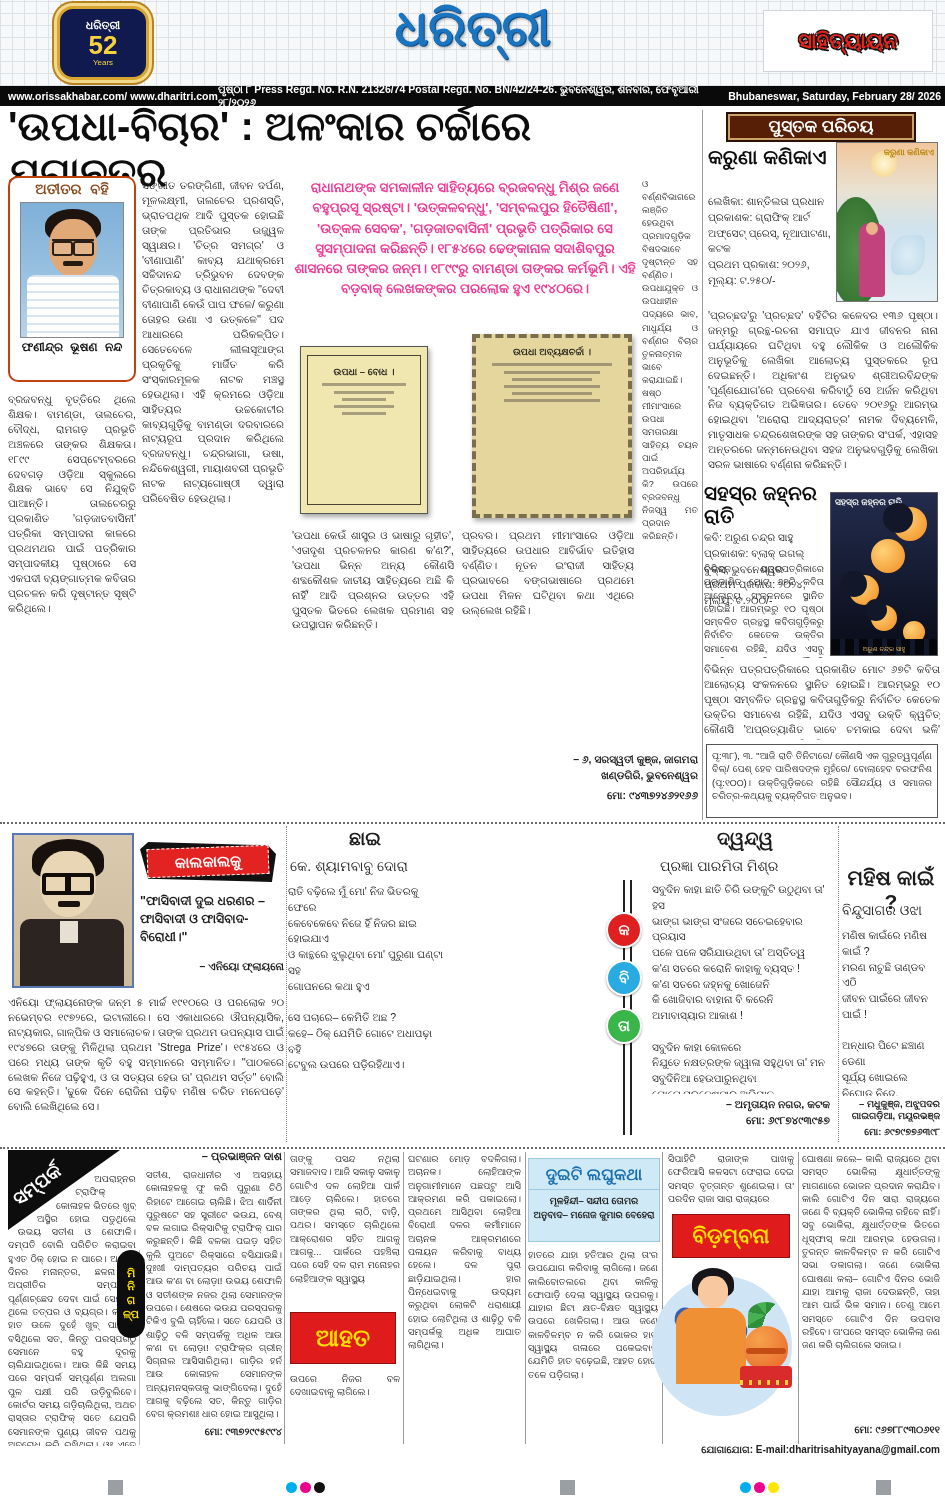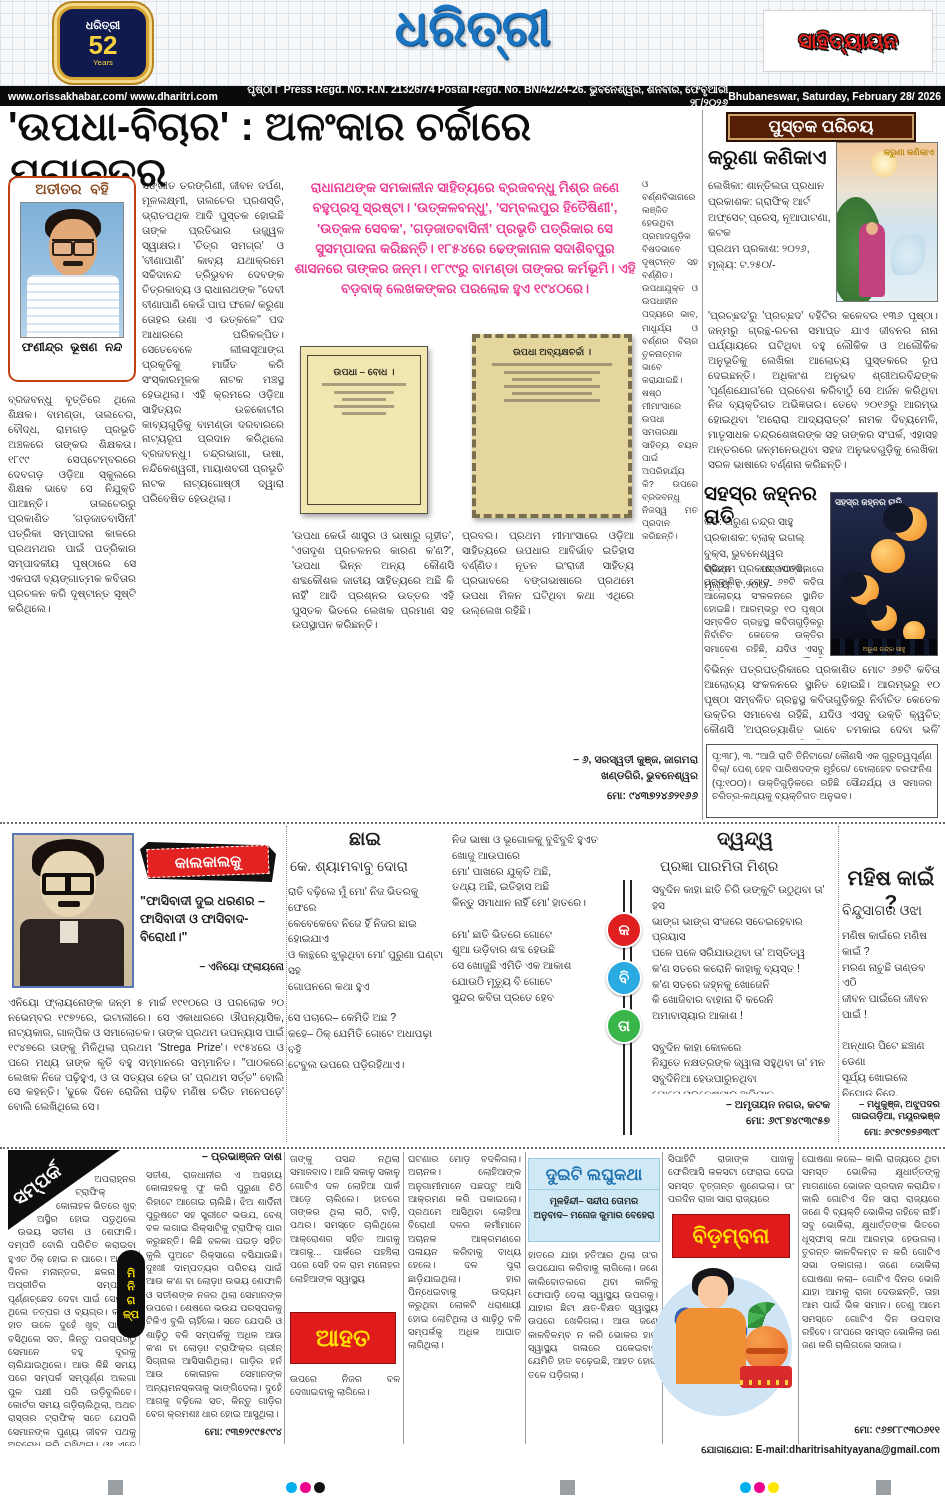--- a/index.html
+++ b/index.html
@@ -29,21 +29,21 @@
      text-shadow:1px 1px 0 #0d4e86,2px 2px 3px rgba(0,0,0,.35);line-height:1.05;}
   .mast-logo .eng{font-size:14px;font-weight:bold;color:#1b74bf;letter-spacing:4px;}
   .suppl{right:12px;top:10px;width:170px;height:62px;background:#ffffff;border:1px solid #cfd4da;
      display:flex;align-items:center;justify-content:center;}
   .suppl span{font-size:21px;font-weight:900;color:#e8231d;
      text-shadow:-1px -1px 0 #111,1px -1px 0 #111,-1px 1px 0 #111,2px 2px 0 #111;}
 
   .infobar{left:0;top:86px;width:945px;height:20px;background:#0a0a0a;color:#fff;
      font-size:10.5px;font-weight:bold;display:flex;align-items:center;}
   .infobar .l{margin-left:8px;}
-  .infobar .c{flex:1;text-align:right;}
+  .infobar .c{flex:1;text-align:left;}
   .infobar .r{margin-right:4px;}
 
   .headline{left:8px;top:104px;width:690px;font-size:40px;font-weight:900;color:#0c0c0c;
      letter-spacing:0;}
 
   .vrule{width:1px;background:#9a9a9a;}
   .dotrule{border-top:2px dotted #6a6a6a;height:0;}
 
   
   .authorbox{left:8px;top:176px;width:128px;height:206px;border:2px solid #c2410c;border-radius:10px;
@@ -74,21 +74,21 @@
   .scan1{left:300px;top:346px;width:128px;height:168px;background:#efe6b0;}
   .scan1 .inner{border:1px solid #4a4436;height:100%;padding:10px 4px;}
   .scan2{left:472px;top:334px;width:160px;height:184px;background:#e4d69c;border:4px dashed #7a6f4d;}
   .signoff{text-align:right;font-size:10.5px;font-weight:900;line-height:1.5;}
 
   
   .bookhdr{left:726px;top:112px;width:190px;height:30px;background:#571f06;color:#fff;
      display:flex;align-items:center;justify-content:center;font-size:17px;font-weight:900;
      border:2px solid #2e1002;box-shadow:0 0 0 2px #caa36a inset;}
   .btitle{font-size:20px;font-weight:900;color:#0c0c0c;}
-  .bmeta{font-size:10.5px;line-height:1.5;}
+  .bmeta{font-size:10.5px;line-height:1.5;margin-top:16px;}
   .cover1{left:836px;top:142px;width:102px;height:160px;border:1px solid #777;overflow:hidden;position:absolute;
      background:linear-gradient(180deg,#f2c79b 0%,#e9e2d2 30%,#cfe3ef 55%,#e4f0f5 100%);}
   .cover1 .sun{position:absolute;left:34px;top:8px;width:26px;height:26px;border-radius:50%;background:radial-gradient(#fff7d8,#f3cf7e);}
   .cover1 .ttl{position:absolute;right:3px;top:4px;font-size:8.5px;font-weight:bold;color:#b8860b;text-align:right;width:60px;}
   .cover1 .bush{position:absolute;left:-8px;bottom:-6px;width:54px;height:110px;background:radial-gradient(#4f8f46,#2f6b2c);border-radius:50%;}
   .cover1 .lady{position:absolute;left:22px;bottom:4px;width:26px;height:74px;background:#c2427e;border-radius:10px 10px 4px 4px;}
   .cover1 .lface{position:absolute;left:29px;bottom:66px;width:12px;height:13px;background:#e8b488;border-radius:50%;}
   .cover1 .flower{position:absolute;right:12px;bottom:26px;width:34px;height:40px;background:radial-gradient(#dfeef6,#bcd9ea);border-radius:50% 20% 50% 20%;}
   .cover2{left:830px;top:492px;width:108px;height:164px;border:1px solid #555;overflow:hidden;position:absolute;
      background:linear-gradient(180deg,#232c4e 0%,#101527 70%,#0a0d18 100%);}
@@ -308,31 +308,20 @@
   <div class="abs poemtitle" style="left:290px;top:828px;width:150px;">ଛାଇ</div>
   <div class="abs poemauth" style="left:290px;top:858px;width:172px;">କେ. ଶ୍ୟାମବାବୁ ଦୋରା</div>
   <div class="abs verse prelines" style="left:288px;top:884px;width:160px;height:256px;overflow:hidden;">ରାତି ବଢ଼ିଲେ ମୁଁ ମୋ' ନିଜ ଭିତରକୁ ଫେରେ
 କେବେକେବେ ନିଜେ ହିଁ ନିଜର ଛାଇ ହୋଇଯାଏ
 ଓ କାନ୍ଥରେ ଝୁଲୁଥିବା ମୋ' ପୁରୁଣା ଘଣ୍ଟା ସହ
 ଗୋପନରେ କଥା ହୁଏ
 
 ସେ ପଚାରେ– କେମିତି ଅଛ ?
 କହେ– ଠିକ୍ ଯେମିତି ଗୋଟେ ଅଧାପଢ଼ା ବହି
 ଟେବୁଲ ଉପରେ ପଡ଼ିରହିଥାଏ।</div>
-  <div class="abs verse prelines" style="left:452px;top:832px;width:150px;height:308px;overflow:hidden;">ନିଜ ଭାଷା ଓ ଭୂଗୋଳକୁ ବୁଝିବୁଝି ହୁଏତ
-ଖୋଜୁ ଆଉପାରେ
-ମୋ' ପାଖରେ ଯୁକ୍ତି ଅଛି,
-ତଥ୍ୟ ଅଛି, ଇତିହାସ ଅଛି
-କିନ୍ତୁ ସମାଧାନ ନାହିଁ ମୋ' ହାତରେ।
-
-ମୋ' ଛାତି ଭିତରେ ଗୋଟେ
-ଶୁଆ ଉଡ଼ିବାର ଶବ୍ଦ ହେଉଛି
-ସେ ଖୋଜୁଛି ଏମିତି ଏକ ଆକାଶ
-ଯୋଉଠି ମୃତ୍ୟୁ ବି ଗୋଟେ
-ସୁନ୍ଦର କବିତା ପ୍ରତେ ହେବ</div>
 
   <div class="kline"></div>
   <div class="kline2"></div>
   <div class="kcirc" style="top:912px;background:#e02020;">କ</div>
   <div class="kcirc" style="top:960px;background:#29abe2;">ବି</div>
   <div class="kcirc" style="top:1008px;background:#39b54a;">ତା</div>
 
   <div class="abs poemtitle" style="left:660px;top:828px;width:170px;">ଦ୍ୱନ୍ଦ୍ୱ</div>
   <div class="abs poemauth" style="left:660px;top:858px;width:170px;">ପ୍ରଜ୍ଞା ପାରମିତା ମିଶ୍ର</div>
   <div class="abs verse prelines" style="left:652px;top:882px;width:180px;height:212px;overflow:hidden;">ସବୁଦିନ କାହା ଛାତି ଚିରି ଉଙ୍କୁଟି ଉଠୁଥିବା ତା' ହସ

